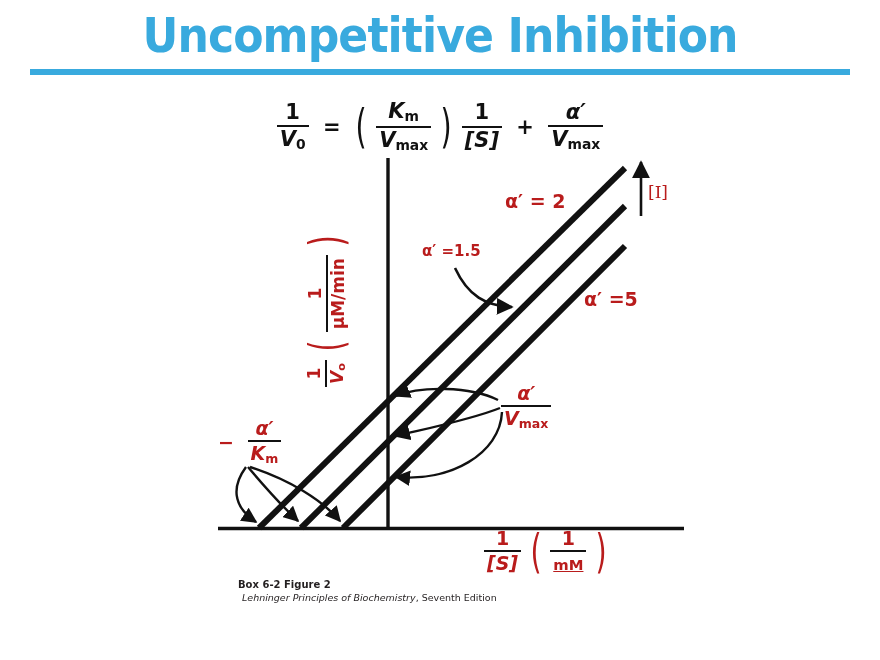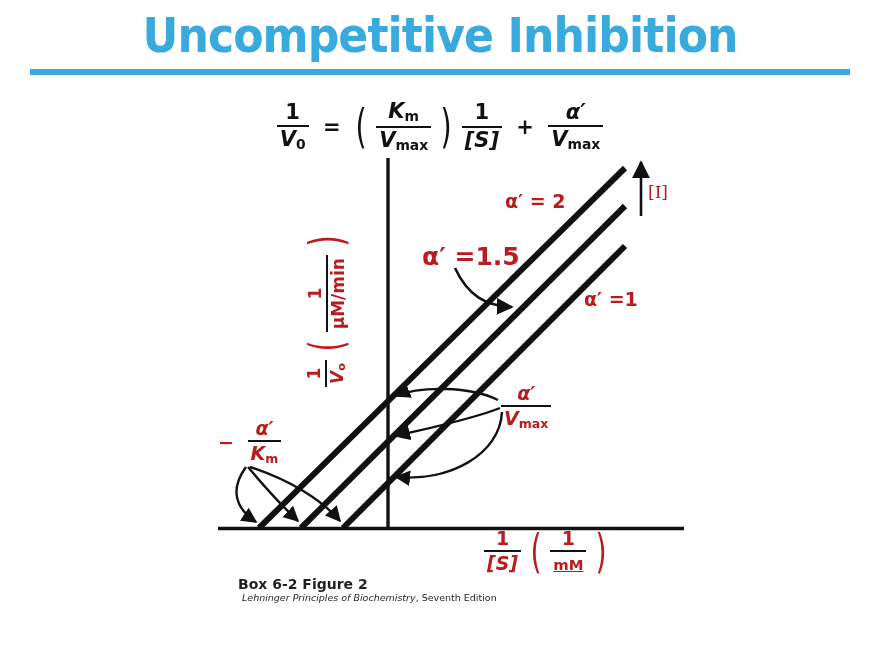--- a/index.html
+++ b/index.html
@@ -100,21 +100,21 @@
     pointer-events: none;
   }
   .fig-label {
     position: absolute;
     font-family: "DejaVu Sans", sans-serif;
     font-weight: bold;
     color: #b91c1c;
     white-space: nowrap;
   }
   #label-alpha2 { left: 505px; top: 190px; font-size: 19px; }
-  #label-alpha15 { left: 422px; top: 242px; font-size: 25px; }
+  #label-alpha15 { left: 422px; top: 242px; font-size: 15px; }
   #label-alpha1 { left: 584px; top: 288px; font-size: 19px; }
   #label-I {
     left: 648px; top: 182px; font-size: 17px;
     font-family: "DejaVu Serif", serif; font-weight: normal;
   }
   #label-yaxis {
     left: 305px; top: 238px;
     font-size: 17px;
     transform: rotate(-90deg);
     transform-origin: left top;
@@ -133,21 +133,21 @@
   .small-caps-m { font-size: 0.78em; text-decoration: underline; }
   
   #credit {
     position: absolute;
     left: 214px;
     top: 578px;
     width: 440px;
   }
   #credit-line1 {
     font-family: "DejaVu Sans", sans-serif;
-    font-size: 14px;
+    font-size: 10px;
     font-weight: bold;
     color: #231f20;
     line-height: 13px;
     padding-left: 24px;
   }
   #credit-line2 {
     font-family: "DejaVu Sans", sans-serif;
     font-size: 9.5px;
     color: #231f20;
     line-height: 13px;
@@ -214,21 +214,21 @@
 
     <path d="M 246 467 C 232 486, 232 506, 256 522" fill="none" stroke="#111111" stroke-width="2.4" marker-end="url(#arrowThin)"></path>
     <path d="M 248 467 C 264 486, 282 506, 298 521" fill="none" stroke="#111111" stroke-width="2.4" marker-end="url(#arrowThin)"></path>
     <path d="M 250 467 C 290 480, 322 500, 340 521" fill="none" stroke="#111111" stroke-width="2.4" marker-end="url(#arrowThin)"></path>
   </svg>
 
   <div class="fig-label" id="label-alpha2">α′ = 2</div>
 
   <div class="fig-label" id="label-alpha15">α′ =1.5</div>
 
-  <div class="fig-label" id="label-alpha1">α′ =1</div>
+  <div class="fig-label" id="label-alpha1">α′ =5</div>
 
   <div class="fig-label" id="label-I">[I]</div>
 
   <div class="fig-label" id="label-yaxis">
     <span id="label-yaxis-inner">
       <span class="fr">
         <span class="num">1</span>
         <span class="den"><i class="v">V</i><sub class="s">o</sub></span>
       </span>
       <span class="paren">(</span>

